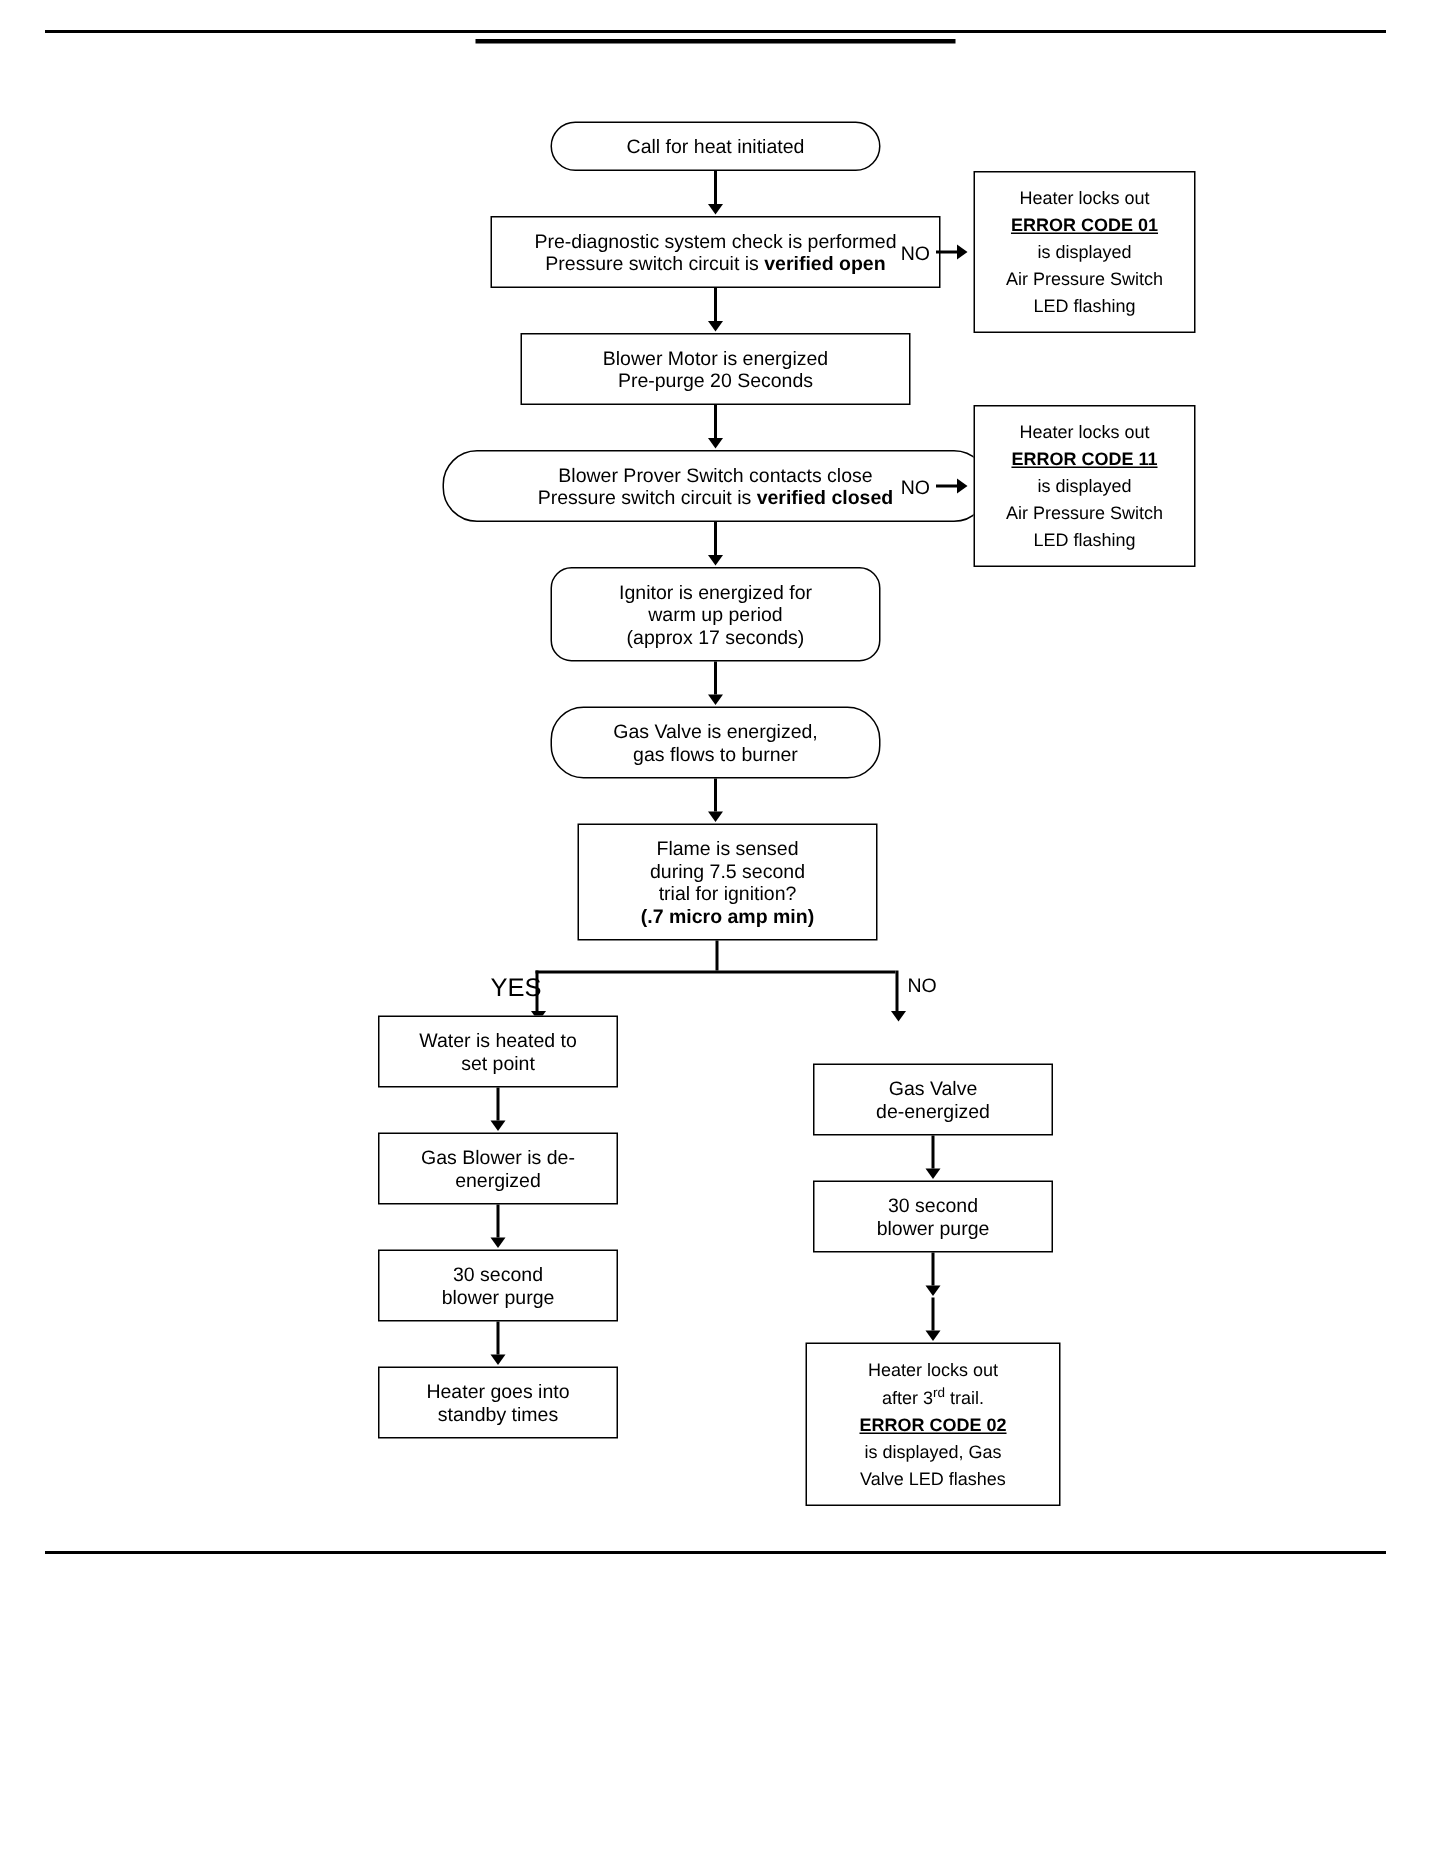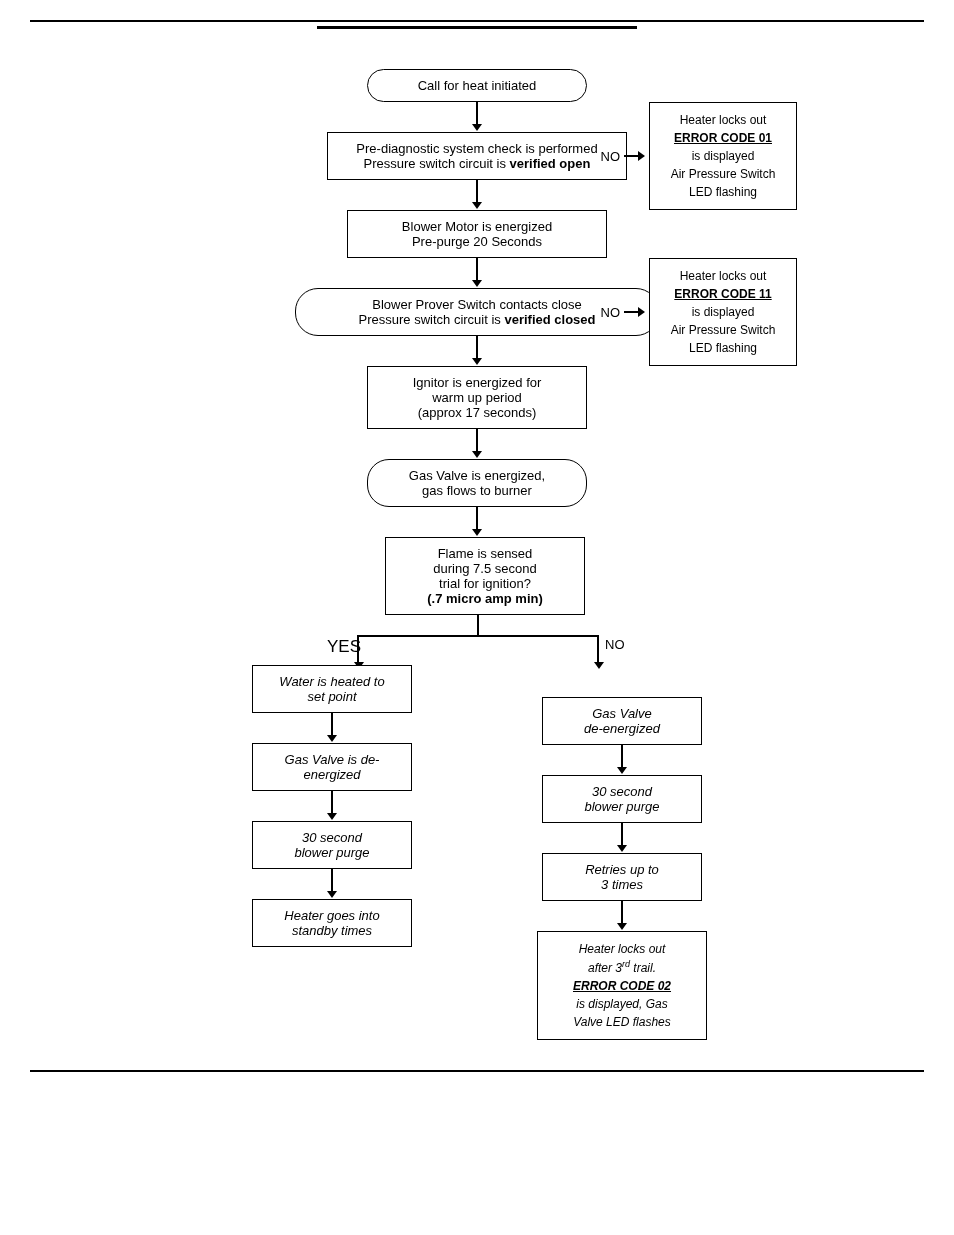--- a/index.html
+++ b/index.html
@@ -37,20 +37,21 @@
       position: relative;
       padding-top: 10px;
     }
 
     .box-rounded {
       border-radius: 20px;
       border: 1px solid #000;
       background: #fff;
       text-align: center;
       padding: 8px 20px;
+      margin-top: 12px;
     }
 
     .box-normal {
       border: 1px solid #000;
       background: #fff;
       text-align: center;
       padding: 8px 14px;
     }
 
     
@@ -88,21 +89,20 @@
     }
 
     
     .split-row {
       display: flex;
       flex-direction: row;
       align-items: flex-start;
       justify-content: center;
       width: 100%;
       position: relative;
-      font-style: italic;
     }
 
     .branch {
       display: flex;
       flex-direction: column;
       align-items: center;
     }
 
     .yes-branch {
       width: 220px;
@@ -199,21 +199,21 @@
           <div><span class="bold-underline">ERROR CODE 11</span></div>
           <div>is displayed</div>
           <div>Air Pressure Switch</div>
           <div>LED flashing</div>
         </div>
       </div>
     </div>
 
     <div class="arrow-down"></div>
 
-    <div class="box-normal" style="width:220px;">
+    <div class="box-normal" style="width:220px;border-radius:14px;">
       <div>Ignitor is energized for</div>
       <div>warm up period</div>
       <div>(approx 17 seconds)</div>
     </div>
 
     <div class="arrow-down"></div>
 
     <div class="box-normal" style="width:220px;border-radius:22px;">
       <div>Gas Valve is energized,</div>
       <div>gas flows to burner</div>
@@ -251,21 +251,21 @@
 
       <div class="branch yes-branch">
 
         <div class="box-normal" style="width:160px;">
           <div>Water is heated to</div>
           <div>set point</div>
         </div>
         <div class="arrow-down"></div>
 
         <div class="box-normal" style="width:160px;">
-          <div>Gas Valve is de-</div>
+          <div>Gas Blower is de-</div>
           <div>energized</div>
         </div>
         <div class="arrow-down"></div>
 
         <div class="box-normal" style="width:160px;">
           <div>30 second</div>
           <div>blower purge</div>
         </div>
         <div class="arrow-down"></div>
 
@@ -282,24 +282,20 @@
           <div>de-energized</div>
         </div>
         <div class="arrow-down"></div>
 
         <div class="box-normal" style="width:160px;">
           <div>30 second</div>
           <div>blower purge</div>
         </div>
         <div class="arrow-down"></div>
 
-        <div class="box-normal" style="width:160px;">
-          <div>Retries up to</div>
-          <div>3 times</div>
-        </div>
         <div class="arrow-down"></div>
 
         <div class="box-normal" style="width:170px; font-size:12px; line-height:1.5;">
           <div>Heater locks out</div>
           <div>
             <span>after 3</span><sup>rd</sup><span> trail.</span>
           </div>
           <div><span class="bold-underline">ERROR CODE 02</span></div>
           <div>is displayed, Gas</div>
           <div>Valve LED flashes</div>

